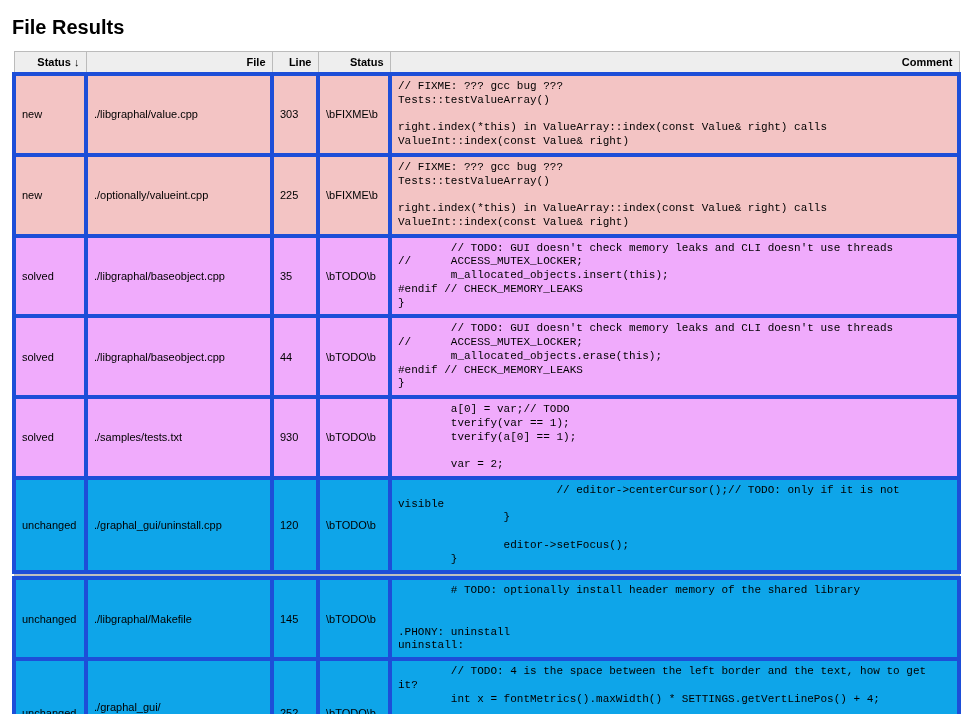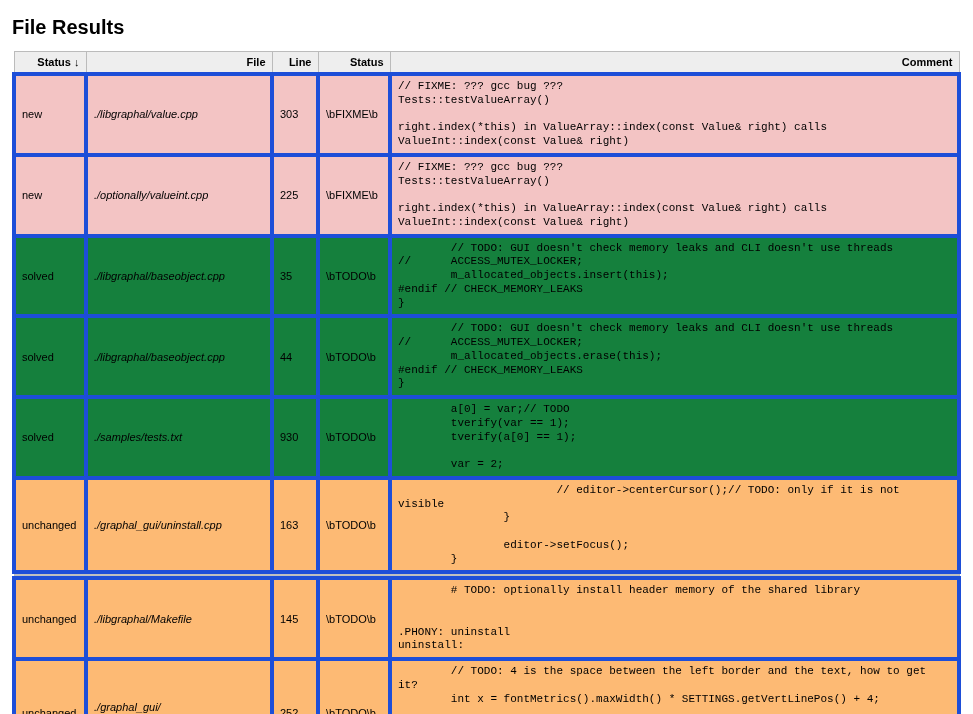--- a/index.html
+++ b/index.html
@@ -43,36 +43,36 @@
     font-size: 11px;
     line-height: 1.25;
     vertical-align: middle;
     overflow: hidden;
   }
   table.todos td.pattern {
     font-family: Liberation Sans, sans-serif;
     white-space: nowrap;
   }
   tr.status-new td { background: #f3c4c4; }
-  tr.status-solved td { background: #15803d; }
-  tr.status-unchanged td { background: #fdba74; }
+  tr.status-solved td { background: #f0abfc; }
+  tr.status-unchanged td { background: #0ea5e9; }
   tr.separator td {
     padding: 0;
     height: 6px;
     background: #bfbfbf;
     border-left: 1px solid #bbb;
     border-right: 1px solid #bbb;
   }
   col.c-status  { width: 72px; }
   col.c-file    { width: 186px; }
   col.c-line    { width: 46px; }
   col.c-pattern { width: 72px; }
   col.c-comment { }
   .sort-arrow { font-weight: normal; }
-  td.file { word-break: break-word; font-style: italic; }
+  td.file { word-break: break-word; }
 </style>
 </head>
 <body>
 
 <h2>File Results</h2>
 
 <table class="todos">
   <colgroup>
     <col class="c-status">
       <col class="c-file">
@@ -144,21 +144,21 @@
         <td class="pattern">\bTODO\b</td>
         <td class="comment">        a[0] = var;// TODO
         tverify(var == 1);
         tverify(a[0] == 1);
 
         var = 2;</td>
       </tr>
       <tr class="status-unchanged">
         <td>unchanged</td>
         <td class="file">./graphal_gui/uninstall.cpp</td>
-        <td>163</td>
+        <td>120</td>
         <td class="pattern">\bTODO\b</td>
         <td class="comment">                        // editor-&gt;centerCursor();// TODO: only if it is not
 visible
                 }
 
                 editor-&gt;setFocus();
         }</td>
       </tr>
       <tr class="separator">
         <td colspan="5"></td>

